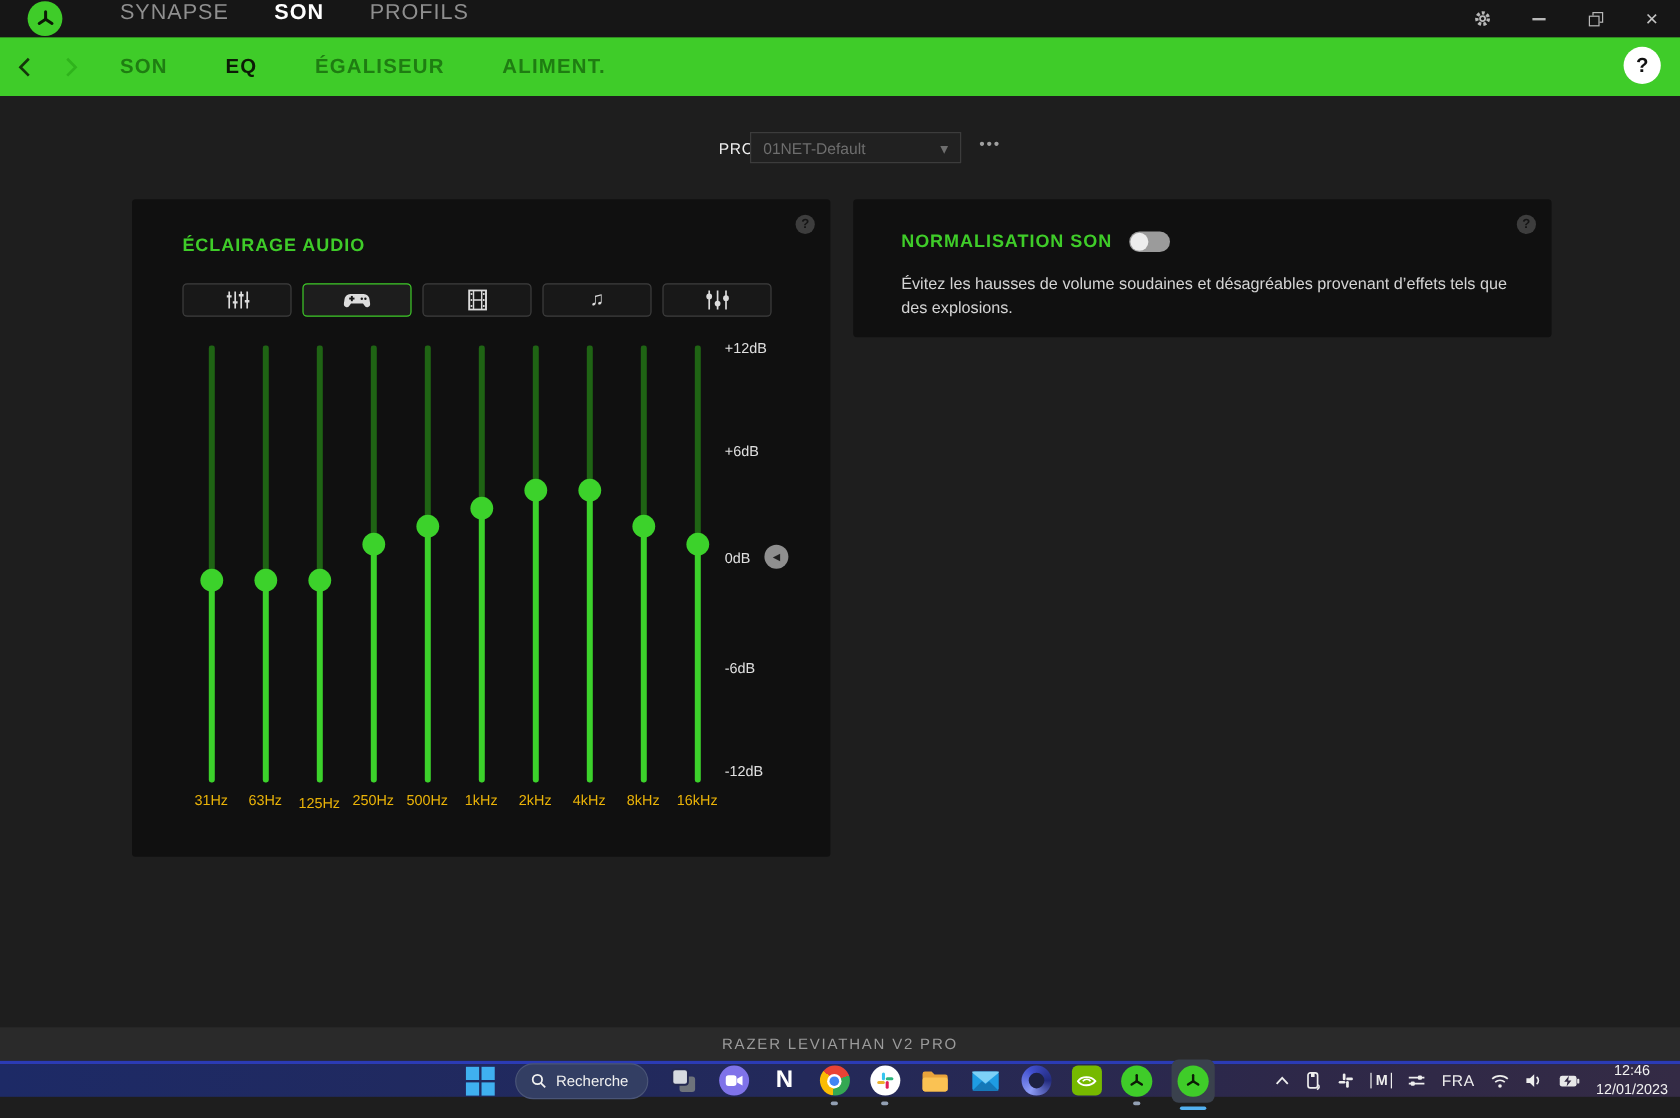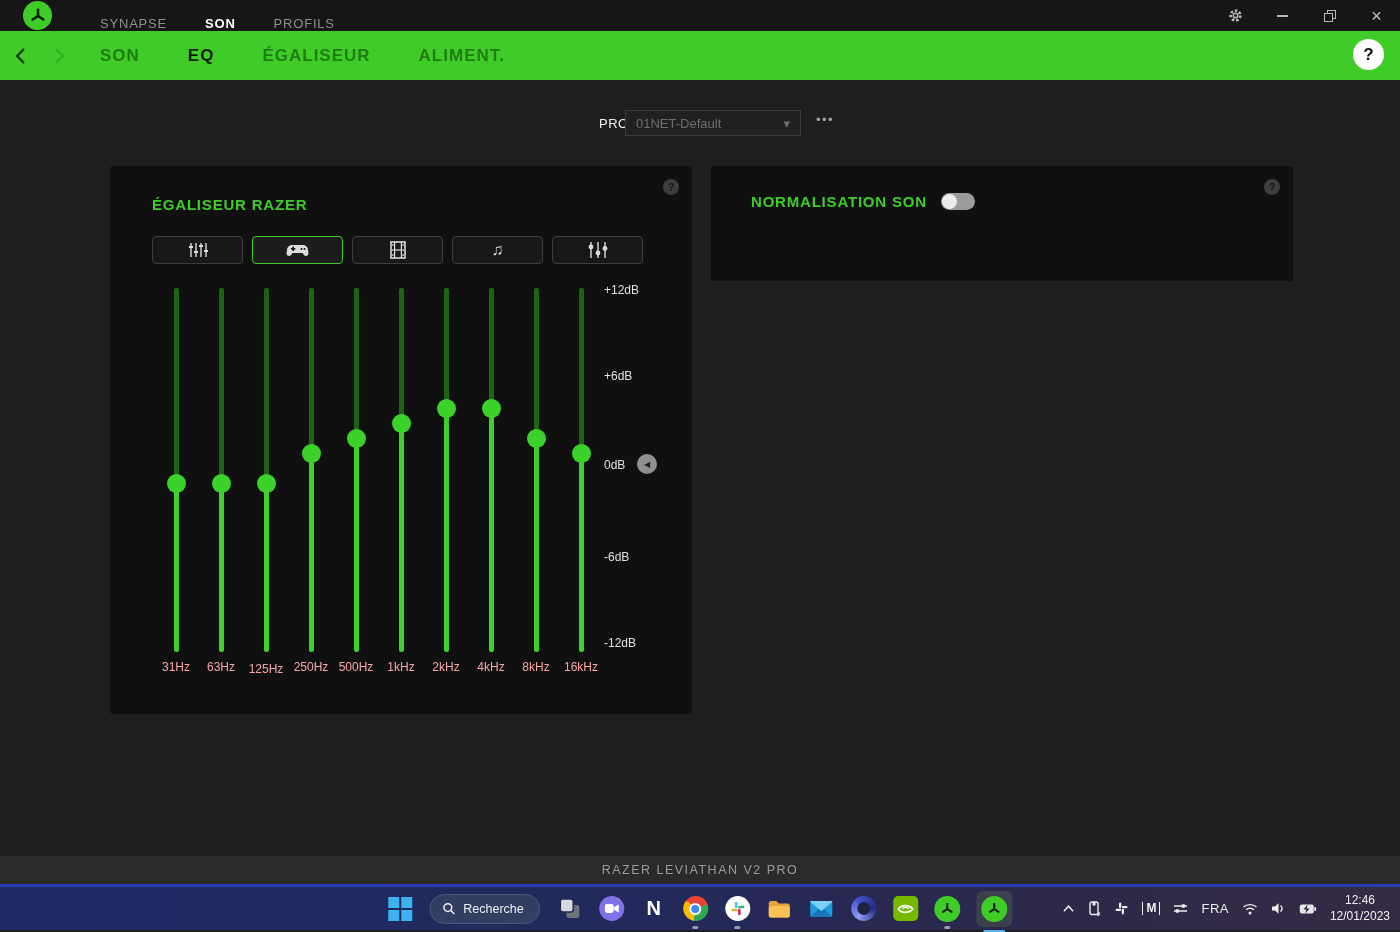--- a/index.html
+++ b/index.html
@@ -7,22 +7,22 @@
   body {
     position:relative; overflow:hidden;
     background:#1e1e1e;
     font-family:"Liberation Sans", sans-serif;
     -webkit-font-smoothing:antialiased;
   }
   
   .titlebar { position:absolute; top:0; left:0; right:0; height:31px; background:#161616; z-index:5; }
   .logo-badge { position:absolute; left:23px; top:1px; width:29px; height:29px; border-radius:50%;
     background:#3fcc29; display:flex; align-items:center; justify-content:center; }
-  .app-tabs { position:absolute; left:100px; top:0; height:31px; display:flex; gap:38px; align-items:flex-end;
-    font-size:13px; letter-spacing:0.8px; color:#8f8f8f; }
+  .app-tabs { position:absolute; left:100px; top:0; height:31px; display:flex; gap:38px; align-items:flex-start;
+    font-size:18px; letter-spacing:0.8px; color:#8f8f8f; }
   .app-tab { cursor:default; }
   .app-tab.active { color:#ffffff; font-weight:bold; }
   .win-controls { position:absolute; right:0; top:0; height:31px; display:flex; }
   .win-btn { width:47px; height:31px; display:flex; align-items:center; justify-content:center; color:#b8b8b8; }
   .min-bar { width:11px; height:2px; background:#b8b8b8; }
   .restore-box { position:relative; width:12px; height:12px; }
   .restore-back { position:absolute; right:0; top:0; width:9px; height:9px; border:1.3px solid #b8b8b8; }
   .restore-front { position:absolute; left:0; bottom:0; width:9px; height:9px; border:1.3px solid #b8b8b8; background:#161616; }
   .close-glyph { font-size:18px; line-height:18px; color:#c4c4c4; }
   
@@ -52,36 +52,36 @@
   
   .preset-row { position:absolute; left:42px; top:70px; display:flex; gap:9px; }
   .preset-btn { width:91px; height:28px; background:#181818; border:1px solid #3e3e3e; border-radius:4px;
     display:flex; align-items:center; justify-content:center; color:#dcdcdc; }
   .preset-btn.selected { border-color:#3fcc29; background:#1d1d1d; }
   .note-glyph { font-size:16px; line-height:16px; color:#dcdcdc; }
   
   .eq-track-top { position:absolute; width:5px; border-radius:2px; background:#1f6414; }
   .eq-track-fill { position:absolute; width:5px; border-radius:2px; background:#3cd22b; }
   .eq-knob { position:absolute; width:19px; height:19px; border-radius:50%; background:#3cd22b; }
-  .eq-freq-label { position:absolute; width:46px; text-align:center; color:#fca5a5; font-size:12px; }
+  .eq-freq-label { position:absolute; width:46px; text-align:center; color:#eab308; font-size:12px; }
   .scale-label { position:absolute; left:494px; color:#e0e0e0; font-size:12px; }
   .reset-btn { position:absolute; left:527px; top:288px; width:20px; height:20px; border-radius:50%;
     background:#8f8f8f; color:#1f1f1f; font-size:8px; display:flex; align-items:center; justify-content:center; }
   
   .norm-head { position:absolute; left:40px; top:27px; display:flex; align-items:center; gap:14px; }
   .norm-title { color:#3fcc29; font-size:15px; letter-spacing:0.8px; font-weight:bold; }
   .toggle { position:relative; width:34px; height:17px; border-radius:9px; background:#9b9b9b; }
   .toggle-knob { position:absolute; left:1px; top:1px; width:15px; height:15px; border-radius:50%; background:#ededed; }
   .norm-desc { position:absolute; left:40px; top:61px; width:518px; color:#d4d4d4; font-size:13.5px; line-height:1.5; }
   
   .device-footer { position:absolute; left:0; right:0; top:856px; height:28px; background:#2a2a2a;
     display:flex; align-items:center; justify-content:center; color:#9b9b9b; font-size:12.5px; letter-spacing:1.5px; }
   
   .taskbar-line { position:absolute; left:0; right:0; top:884px; height:3px; background:#2b3bb5; }
-  .taskbar { position:absolute; left:0; right:0; top:887px; height:43px;
+  .taskbar { position:absolute; left:0; right:0; top:887px; height:27px;
     background:linear-gradient(90deg,#1d2a66 0%,#23295a 48%,#2e2848 78%,#342b45 100%); }
   .tb-center { position:absolute; left:50%; transform:translateX(-50%); top:0; height:100%;
     display:flex; align-items:center; gap:16px; }
   .tb-icon { position:relative; width:26px; height:26px; display:flex; align-items:center; justify-content:center; }
   .run-dot { position:absolute; bottom:-7px; left:50%; transform:translateX(-50%);
     width:6px; height:3px; border-radius:2px; background:#93a0b4; }
   .run-dot.active { width:22px; background:#53b1f1; }
   .tb-active-box { position:relative; width:36px; height:36px; border-radius:6px; background:#3a414d;
     display:flex; align-items:center; justify-content:center; }
   .tb-active-box .run-dot { bottom:-6px; }
@@ -183,21 +183,21 @@
 <div class="profile-select">
   <span>01NET-Default</span>
   <span>▾</span>
 </div>
 <span class="profile-more">•••</span>
 
 <div class="panel" id="eq-panel">
   <div class="panel-help">
     <span>?</span>
   </div>
-  <div class="panel-title">ÉGALISEUR RAZER</div>
+  <div class="panel-title">ÉCLAIRAGE AUDIO</div>
 
   <div class="preset-row">
     <div class="preset-btn">
       <svg width="20" height="16" viewBox="0 0 20 16">
         <g stroke="#dcdcdc" stroke-width="1.4">
           <line x1="3" y1="1" x2="3" y2="15"></line>
             <line x1="8" y1="1" x2="8" y2="15"></line>
           <line x1="13" y1="1" x2="13" y2="15"></line>
             <line x1="18" y1="1" x2="18" y2="15"></line>
           <line x1="1" y1="5" x2="5" y2="5" stroke-width="2"></line>
@@ -309,20 +309,21 @@
 <div class="panel" id="norm-panel">
   <div class="panel-help">
     <span>?</span>
   </div>
   <div class="norm-head">
     <span class="norm-title">NORMALISATION SON</span>
     <div class="toggle">
       <div class="toggle-knob"></div>
     </div>
   </div>
+  <div class="norm-desc">Évitez les hausses de volume soudaines et désagréables provenant d’effets tels que des explosions.</div>
 </div>
 
 <div class="device-footer">
   <span>RAZER LEVIATHAN V2 PRO</span>
 </div>
 
 <div class="taskbar-line"></div>
 <div class="taskbar">
   <div class="tb-center">
     <div class="tb-icon">

